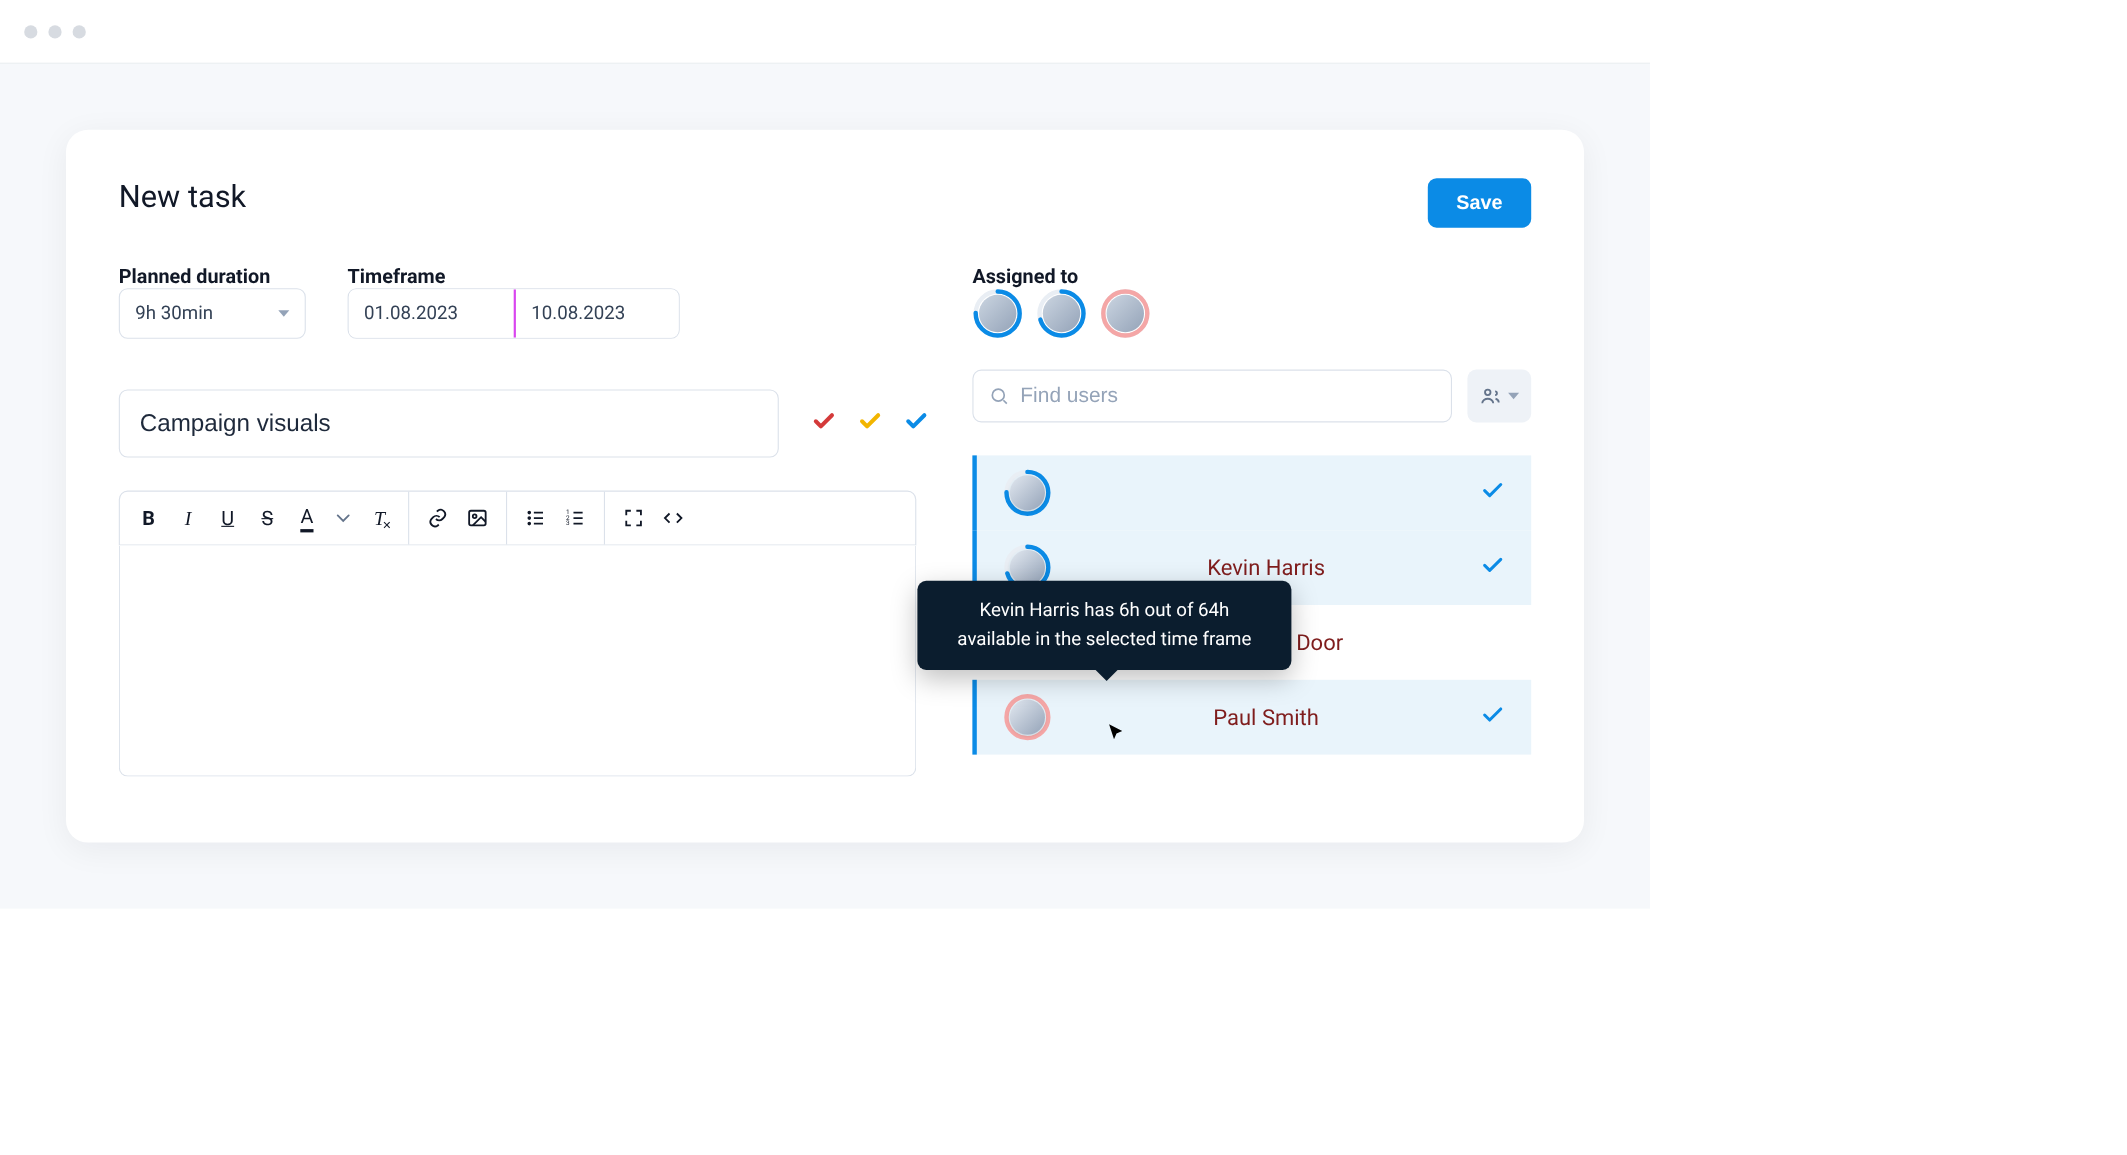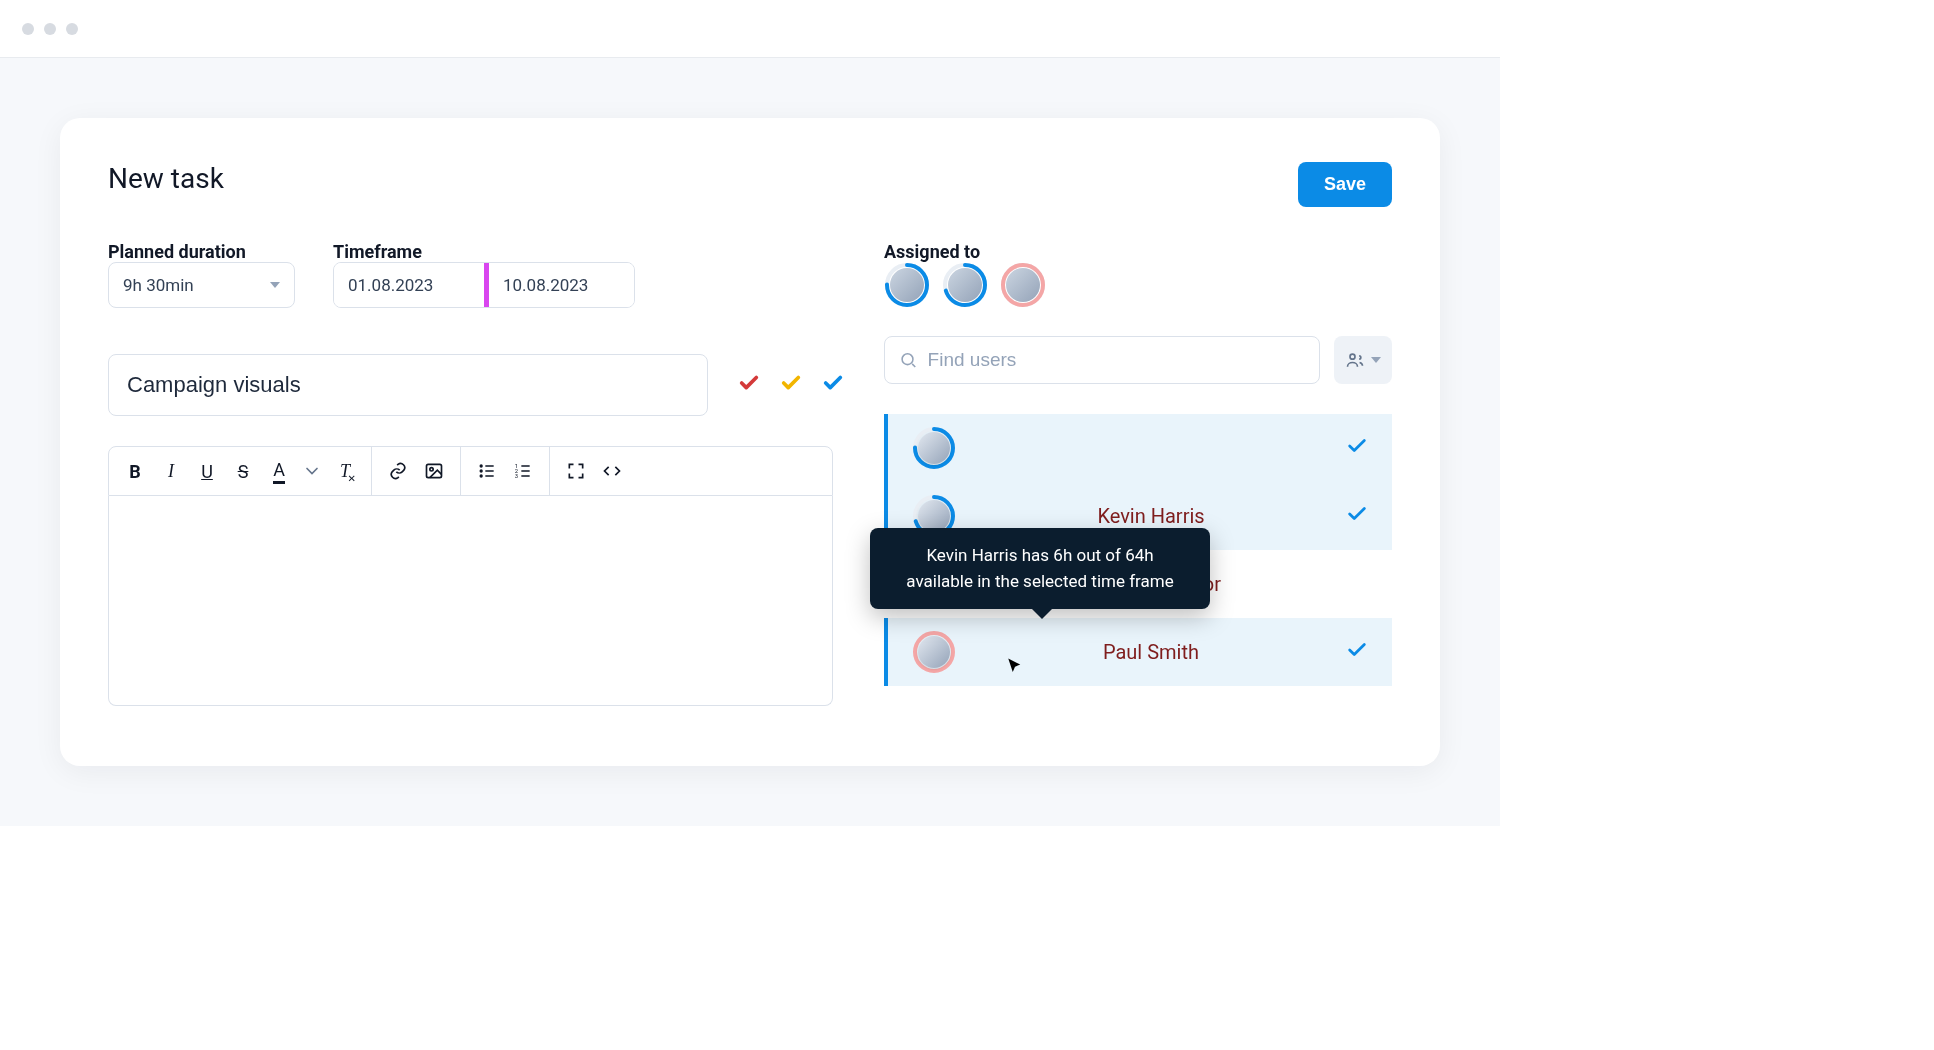--- a/index.html
+++ b/index.html
@@ -73,21 +73,21 @@
   .section-label {
     font-size: 18px;
     font-weight: 700;
     color: #111827;
   }
   .inline-fields {
     display: flex;
     gap: 38px;
   }
   .select-box {
-    width: 187px;
+    width: 170px;
     height: 46px;
     border: 1px solid #dbe1ea;
     border-radius: 8px;
     display: flex;
     align-items: center;
     justify-content: space-between;
     padding: 0 14px;
     font-size: 17px;
     color: #334155;
     background: #fff;
@@ -109,21 +109,21 @@
     width: 150px;
     height: 44px;
     display: flex;
     align-items: center;
     padding: 0 14px;
     font-size: 17px;
     color: #334155;
     background: #fff;
   }
   .timeframe-cell + .timeframe-cell {
-    border-left: 5px solid #d946ef;
+    border-left: 2px solid #d946ef;
   }
   .task-name-row {
     display: flex;
     align-items: center;
     margin-top: 46px;
     gap: 30px;
   }
   .task-name-input {
     width: 600px;
     height: 62px;
@@ -271,21 +271,21 @@
     position: absolute;
     background: #0b1d2e;
     color: #fff;
     font-size: 17px;
     line-height: 1.55;
     padding: 14px 22px;
     border-radius: 8px;
     width: 340px;
     text-align: center;
     top: 410px;
-    left: 810px;
+    left: 774px;
     box-shadow: 0 8px 24px rgba(0,0,0,0.25);
   }
   .tooltip:after {
     content:"";
     position:absolute;
     bottom:-10px; left: 162px;
     border-left:10px solid transparent;
     border-right:10px solid transparent;
     border-top:10px solid #0b1d2e;
   }

